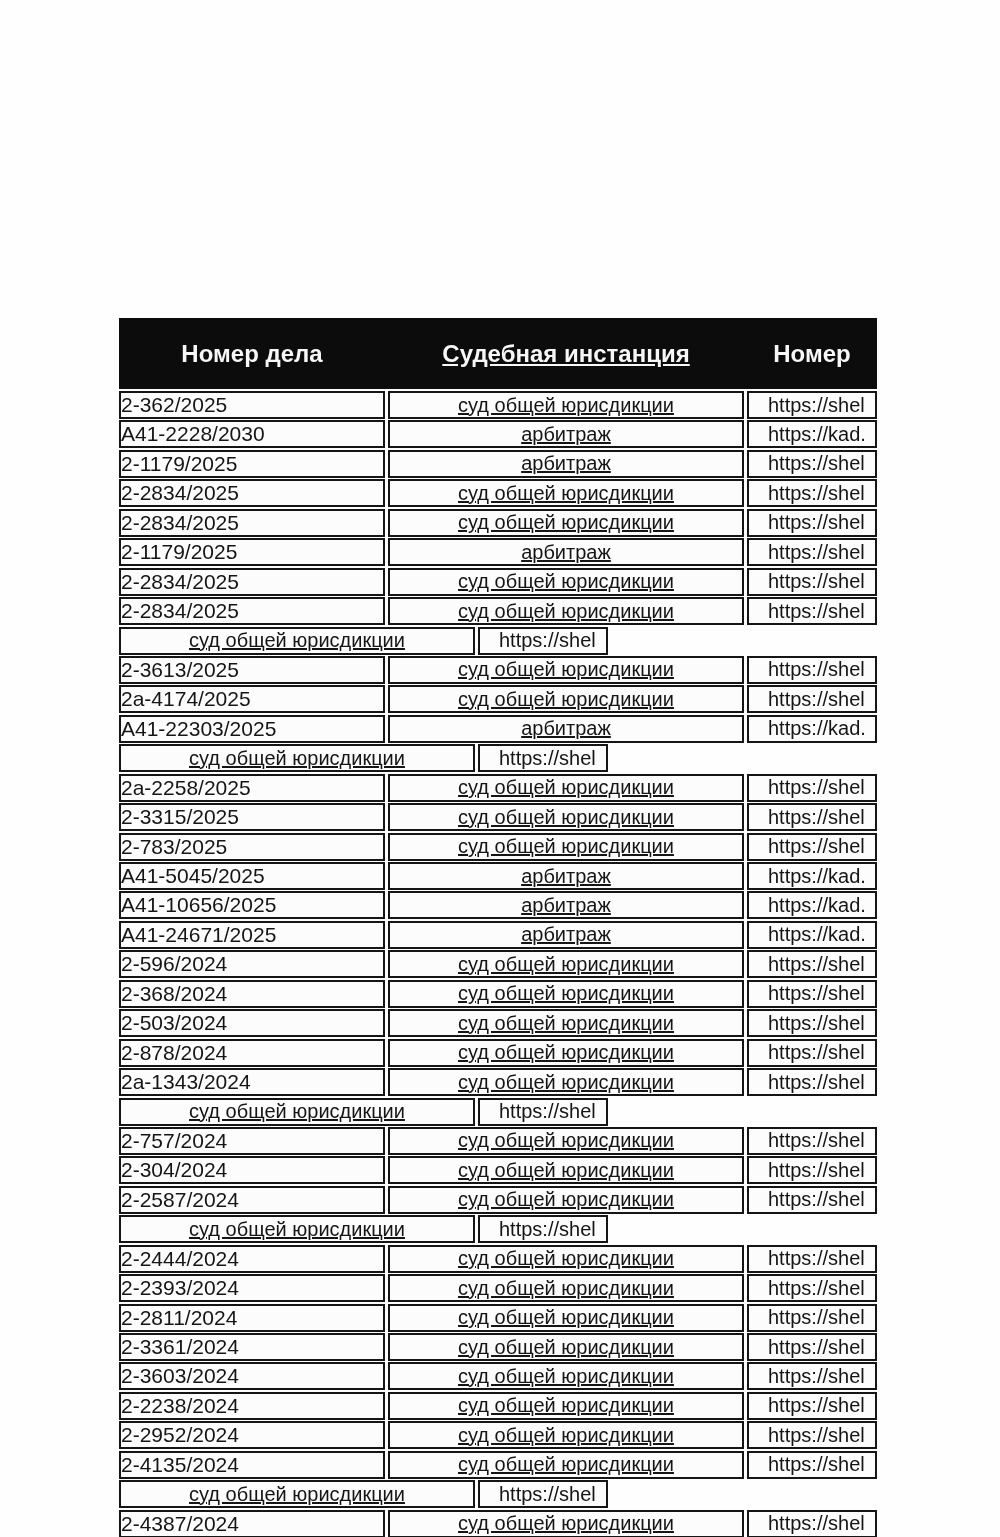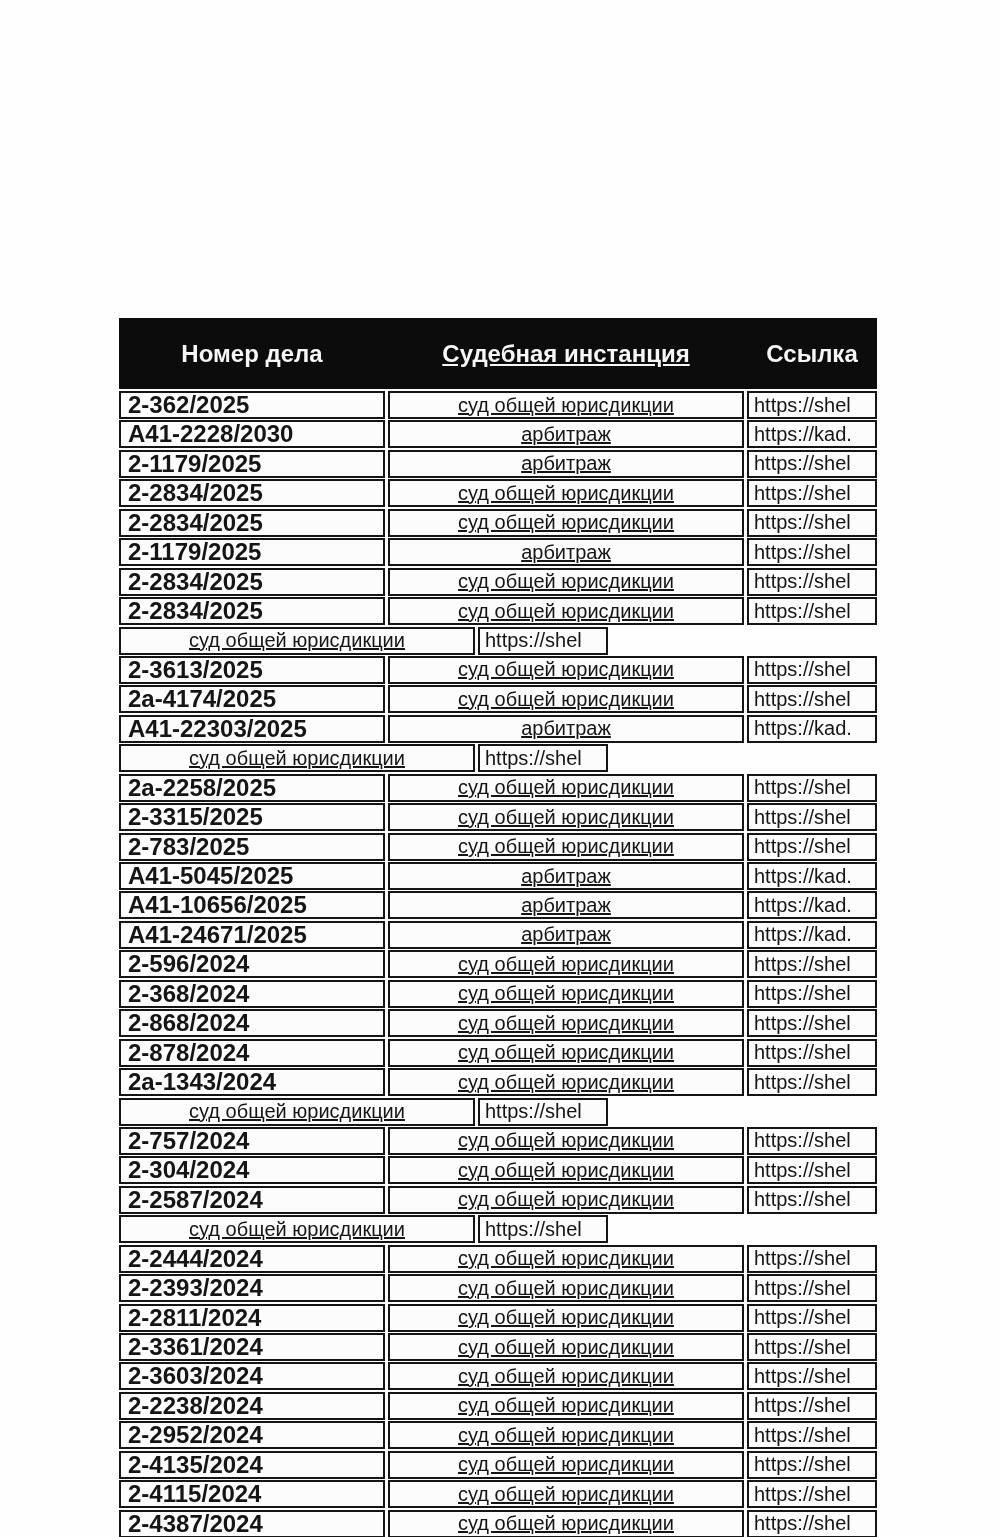--- a/index.html
+++ b/index.html
@@ -52,42 +52,41 @@
     display: flex;
     align-items: center;
     overflow: hidden;
     white-space: nowrap;
     color: #151515;
   }
   .c1 { width: 266px; }
   .c2 { width: 356px; text-decoration: underline; }
   .c3 { width: 130px; }
   .case {
-    font-weight: bold;
-    font-size: 24px;
-    padding-left: 7px;
+    font-weight: normal;
+    font-size: 21px;
   }
   .court {
     justify-content: center;
     font-size: 20px;
   }
   .link {
     font-size: 20px;
-    padding-left: 5px;
+    padding-left: 19px;
   }
 </style>
 </head>
 <body>
 
 <div class="page">
   <div class="case-table">
     <div class="t-header">
       <div class="h-cell c1">Номер дела</div>
       <div class="h-cell c2">Судебная инстанция</div>
-      <div class="h-cell c3">Ссылка</div>
+      <div class="h-cell c3">Номер</div>
     </div>
     <div class="t-body">
   <div class="t-row">
     <div class="cell c1 case">2-362/2025</div>
     <div class="cell c2 court">суд общей юрисдикции</div>
     <div class="cell c3 link">https://shel</div>
   </div>
 
   <div class="t-row">
     <div class="cell c1 case">A41-2228/2030</div>
@@ -201,21 +200,21 @@
     <div class="cell c3 link">https://shel</div>
   </div>
 
   <div class="t-row">
     <div class="cell c1 case">2-368/2024</div>
     <div class="cell c2 court">суд общей юрисдикции</div>
     <div class="cell c3 link">https://shel</div>
   </div>
 
   <div class="t-row">
-    <div class="cell c1 case">2-868/2024</div>
+    <div class="cell c1 case">2-503/2024</div>
     <div class="cell c2 court">суд общей юрисдикции</div>
     <div class="cell c3 link">https://shel</div>
   </div>
 
   <div class="t-row">
     <div class="cell c1 case">2-878/2024</div>
     <div class="cell c2 court">суд общей юрисдикции</div>
     <div class="cell c3 link">https://shel</div>
   </div>
 
@@ -295,21 +294,20 @@
     <div class="cell c3 link">https://shel</div>
   </div>
 
   <div class="t-row">
     <div class="cell c1 case">2-4135/2024</div>
     <div class="cell c2 court">суд общей юрисдикции</div>
     <div class="cell c3 link">https://shel</div>
   </div>
 
   <div class="t-row">
-    <div class="cell c1 case">2-4115/2024</div>
     <div class="cell c2 court">суд общей юрисдикции</div>
     <div class="cell c3 link">https://shel</div>
   </div>
 
   <div class="t-row">
     <div class="cell c1 case">2-4387/2024</div>
     <div class="cell c2 court">суд общей юрисдикции</div>
     <div class="cell c3 link">https://shel</div>
   </div>
 </div>

